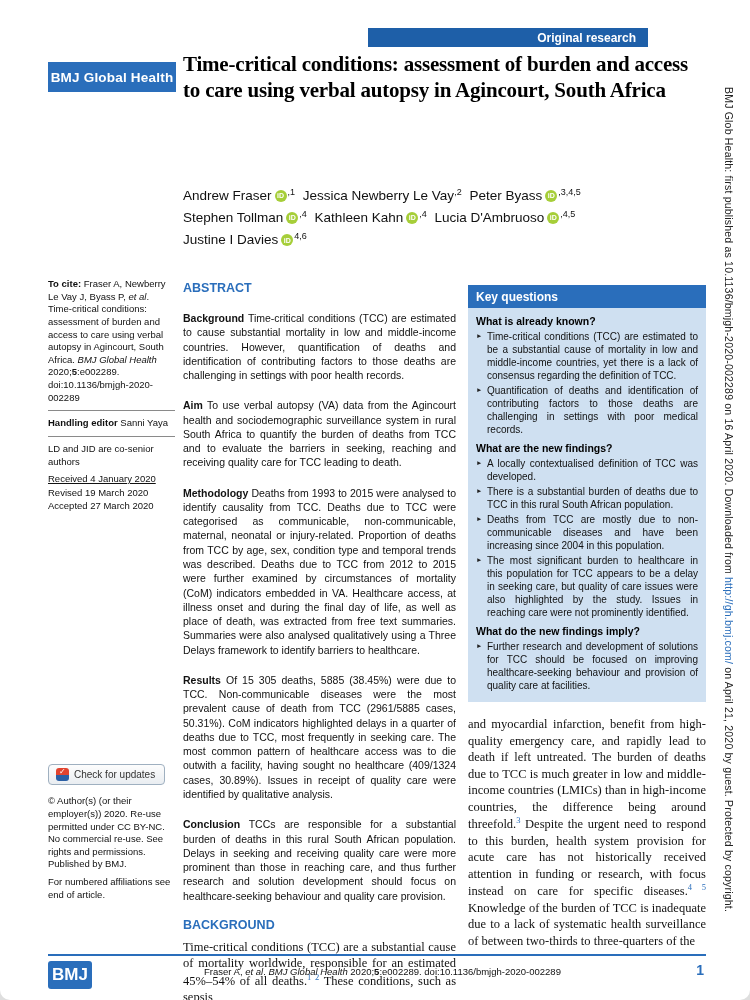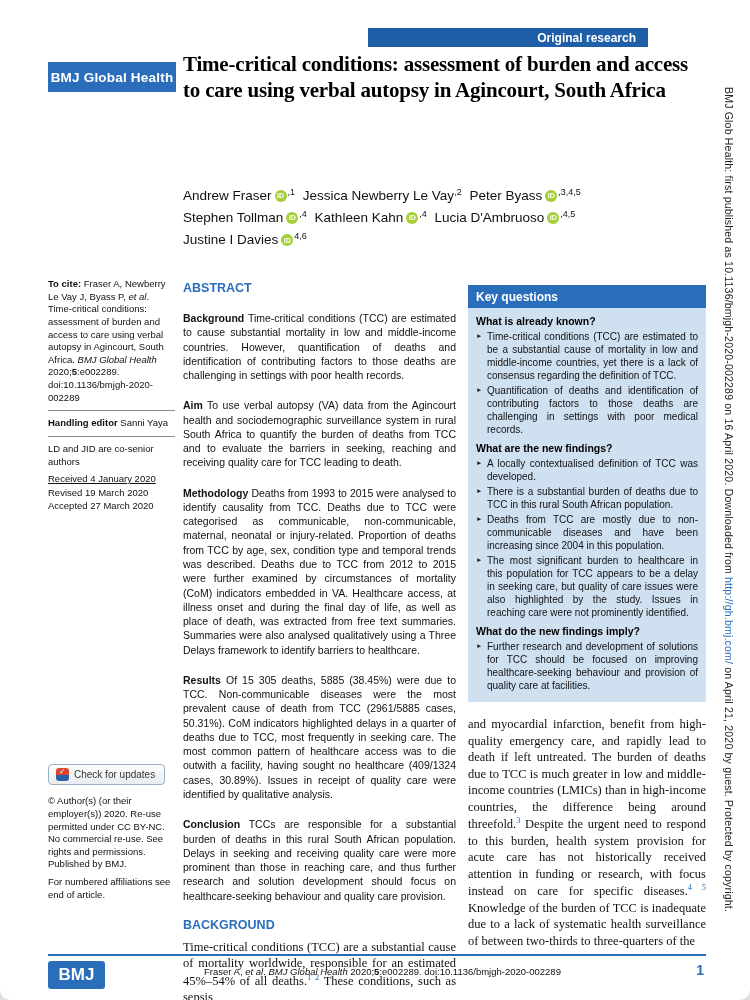--- a/index.html
+++ b/index.html
@@ -59,21 +59,21 @@
   .right-col .body-serif { margin-top:14px; }
 
   
   .vertical-strip { position:absolute; left:712px; top:0; width:34px; height:1000px; display:flex;
                     align-items:center; justify-content:center; }
   .vertical-text { writing-mode:vertical-rl; font-size:10.5px; color:#222; white-space:nowrap;
                    letter-spacing:0.2px; }
 
   
   .footer-rule { position:absolute; left:48px; top:954px; width:658px; height:2px; background:#2a6ebb; }
-  .footer-logo { position:absolute; left:48px; top:961px; width:57px; height:28px; background:#2a6ebb;
+  .footer-logo { position:absolute; left:48px; top:961px; width:44px; height:28px; background:#2a6ebb;
                  color:#fff; font-weight:bold; font-size:17px; display:flex; align-items:center;
                  justify-content:center; border-radius:3px; }
   .footer-cite { position:absolute; left:110px; top:966px; width:545px; text-align:center;
                  font-size:9.5px; color:#111; }
   .footer-page { position:absolute; right:46px; top:962px; color:#2a6ebb; font-weight:bold;
                  font-size:14px; }
 </style>
 </head>
 <body>
 

